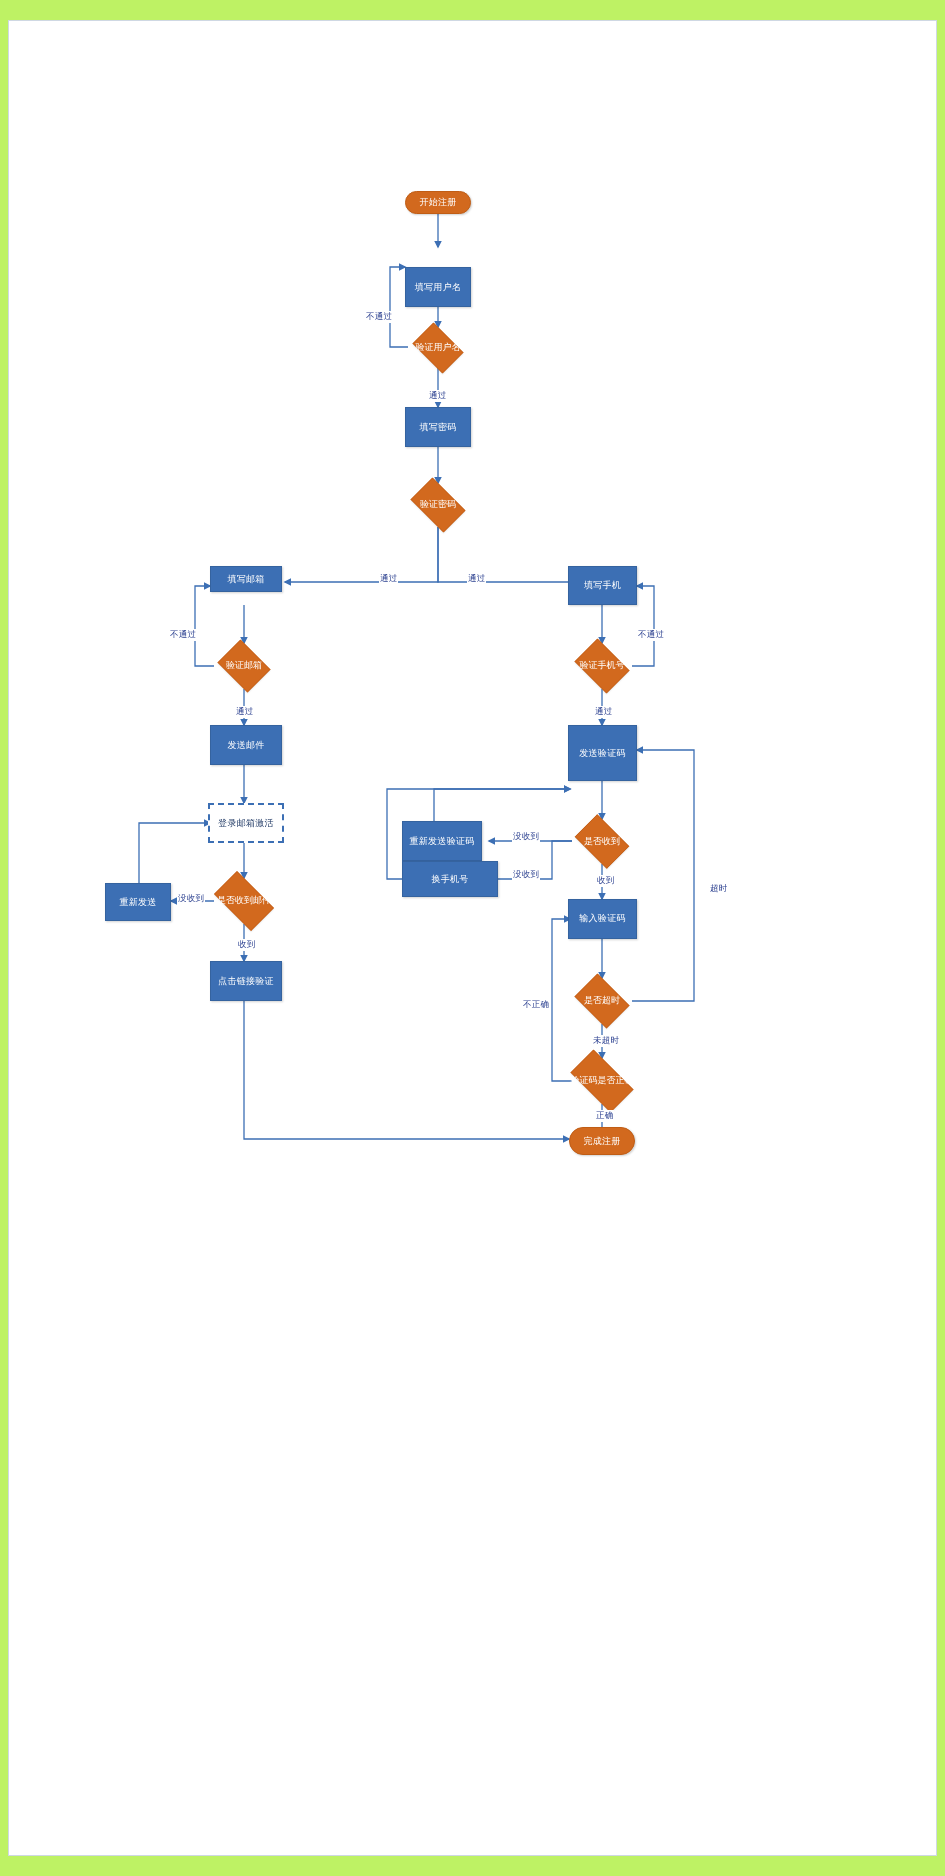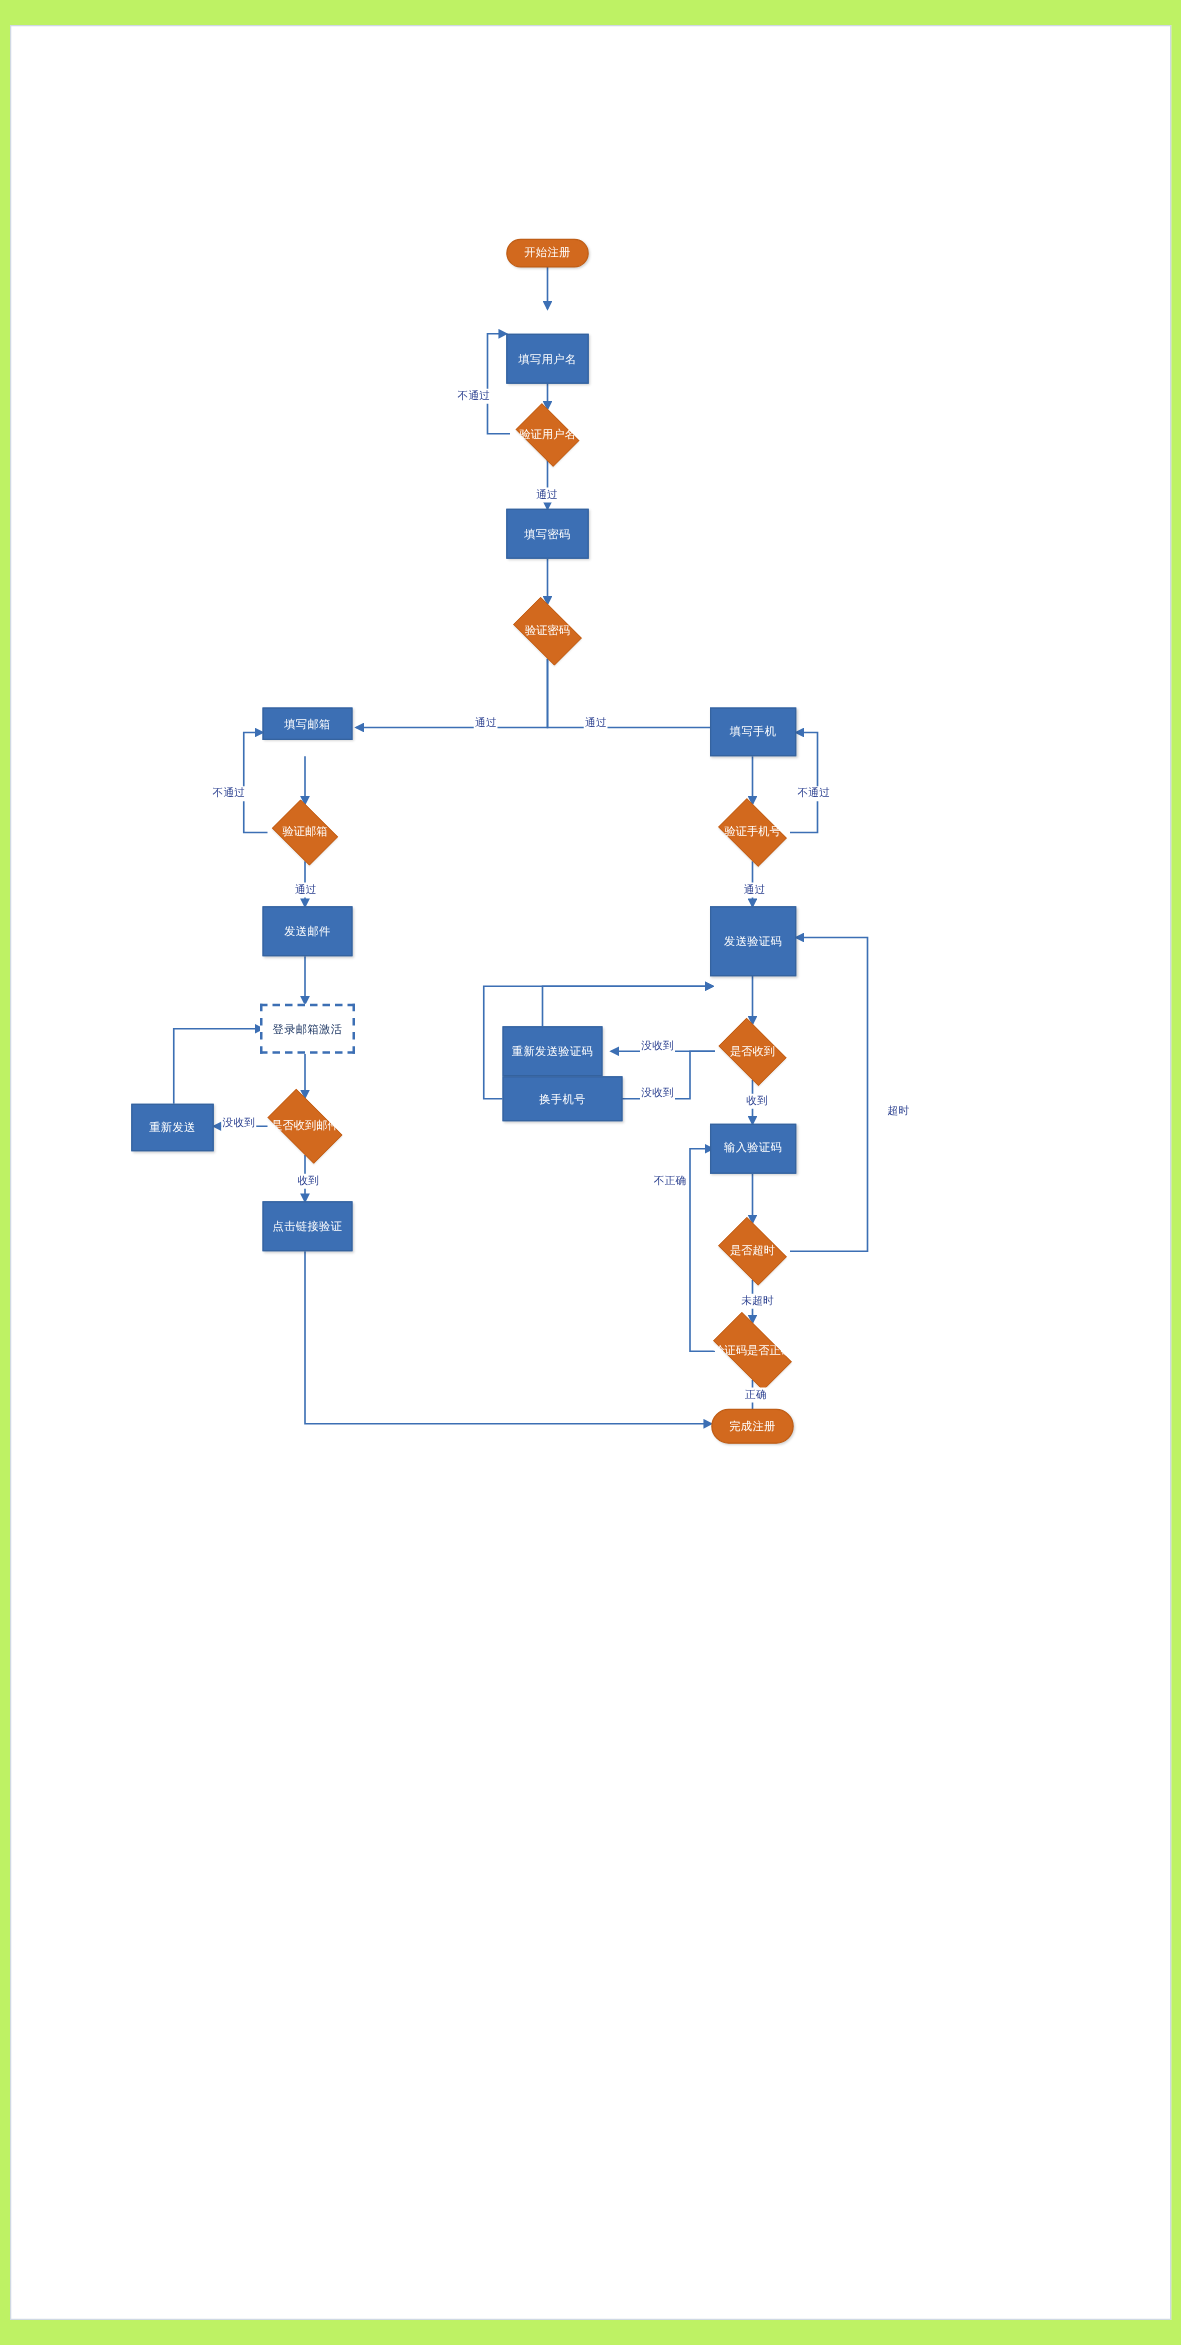--- a/index.html
+++ b/index.html
@@ -273,19 +273,19 @@
       <div class="edge-label" style="left:503px; top:810px;">没收到</div>
 
       <div class="edge-label" style="left:503px; top:848px;">没收到</div>
 
       <div class="edge-label" style="left:587px; top:854px;">收到</div>
 
       <div class="edge-label" style="left:668px; top:862px;margin-left:32px;">超时</div>
 
       <div class="edge-label" style="left:583px; top:1014px;">未超时</div>
 
-      <div class="edge-label" style="left:513px; top:918px;">不正确</div>
+      <div class="edge-label" style="left:513px; top:978px;">不正确</div>
 
       <div class="edge-label" style="left:586px; top:1089px;">正确</div>
 
     </div>
   </div>
 </div>
 
 </body></html>

